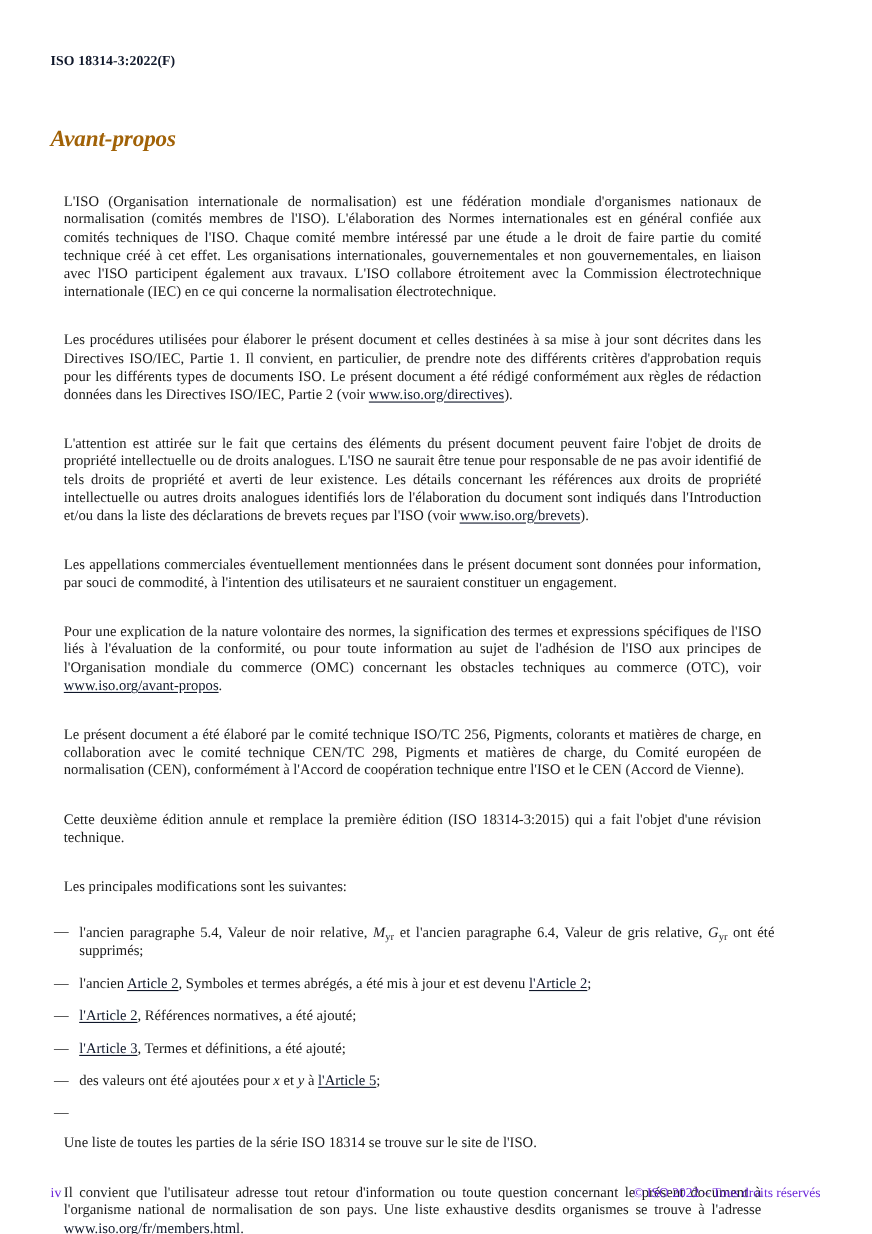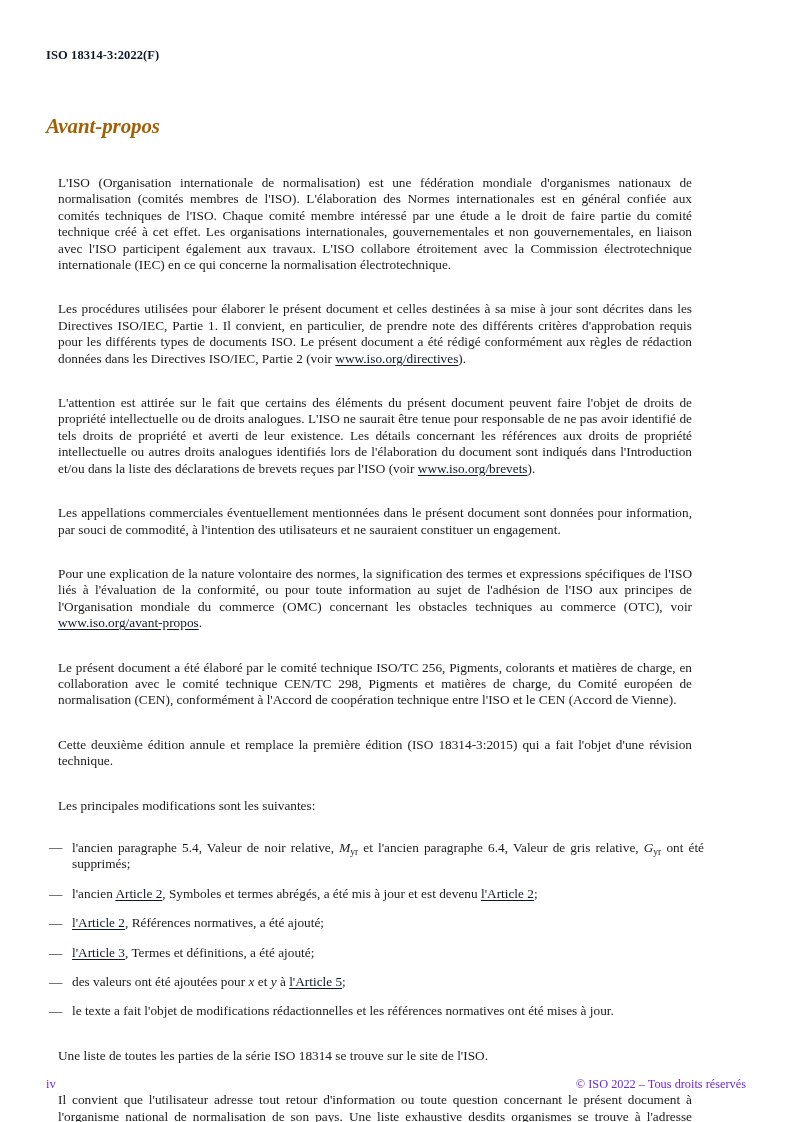--- a/index.html
+++ b/index.html
@@ -160,21 +160,21 @@
       <li class="dash-item first-item"><span class="dash">—</span><span>l'ancien paragraphe 5.4, Valeur de noir relative, </span><span class="var"><span>M</span><sub>yr</sub></span><span> et l'ancien paragraphe 6.4, Valeur de gris relative, </span><span class="var"><span>G</span><sub>yr</sub></span><span> ont été supprimés;</span></li>
 
       <li class="dash-item"><span class="dash">—</span><span>l'ancien </span><a class="doc-link" href="#">Article 2</a><span>, Symboles et termes abrégés, a été mis à jour et est devenu </span><a class="doc-link" href="#">l'Article 2</a><span>;</span></li>
 
       <li class="dash-item"><span class="dash">—</span><a class="doc-link" href="#">l'Article 2</a><span>, Références normatives, a été ajouté;</span></li>
 
       <li class="dash-item"><span class="dash">—</span><a class="doc-link" href="#">l'Article 3</a><span>, Termes et définitions, a été ajouté;</span></li>
 
       <li class="dash-item"><span class="dash">—</span><span>des valeurs ont été ajoutées pour </span><span class="var">x</span><span> et </span><span class="var">y</span><span> à </span><a class="doc-link" href="#">l'Article 5</a><span>;</span></li>
 
-      <li class="dash-item"><span class="dash">—</span><span>le texte a fait l'objet de modifications rédactionnelles et les références normatives ont été mises à jour.</span></li>
+      <li class="dash-item"><span class="dash">—</span></li>
 
     </ul>
 
     <p class="body-text">Une liste de toutes les parties de la série ISO 18314 se trouve sur le site de l'ISO.</p>
 
     <p class="body-text"><span>Il convient que l'utilisateur adresse tout retour d'information ou toute question concernant le présent document à l'organisme national de normalisation de son pays. Une liste exhaustive desdits organismes se trouve à l'adresse </span><a class="doc-link" href="#">www.iso.org/fr/members.html</a><span>.</span></p>
 
   </div>
 
   <div class="footer">

